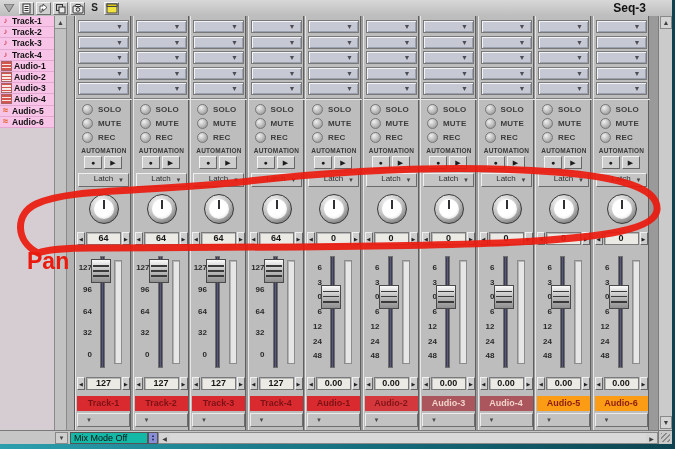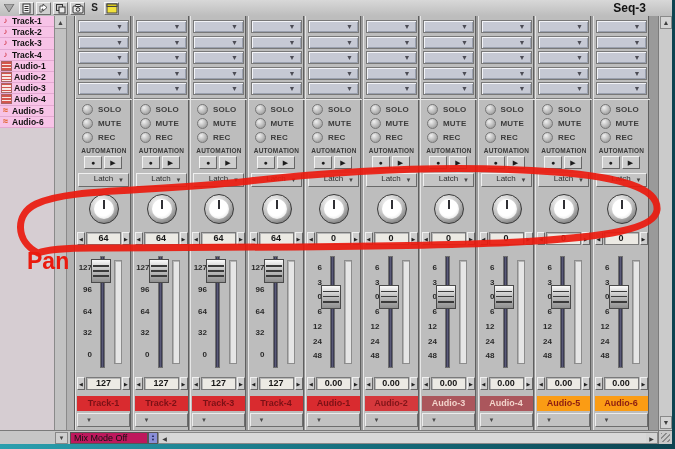--- a/index.html
+++ b/index.html
@@ -55,21 +55,21 @@
   .fader-handle::after{content:"";position:absolute;left:1px;right:1px;top:5px;height:12px;background:repeating-linear-gradient(180deg,#3a3a3a 0 1.5px,transparent 1.5px 5px);}
   .meter{position:absolute;left:38px;top:244px;width:8px;height:104px;background:#e6e6e6;border:1px solid #8c8c8c;box-shadow:inset 1px 1px 0 #b5b5b5;box-sizing:border-box;}
   .strip-label{position:absolute;left:1px;top:380px;width:53px;height:15px;text-align:center;font-size:9px;font-weight:bold;line-height:15px;}
   .out-row{position:absolute;left:1px;top:397px;width:53px;height:14px;background:#c2c2c2;border-top:1px solid #ededed;border-left:1px solid #ededed;border-right:1px solid #6d6d6d;border-bottom:1px solid #6d6d6d;box-sizing:border-box;}
   .out-row .dd-arrow{position:absolute;left:8px;top:3px;font-size:6px;color:#4a4a4a;}
   
   .vscroll{position:absolute;left:658px;top:16px;width:14px;height:414px;background:#cbcbcb;border-left:1px solid #7c7c7c;box-sizing:border-box;}
   .vs-btn{position:absolute;left:1px;width:12px;height:13px;background:#d4d4d4;border:1px solid #8a8a8a;box-sizing:border-box;font-size:7px;color:#3f3f3f;display:flex;align-items:center;justify-content:center;}
   .statusbar{position:absolute;left:0;top:430px;width:672px;height:14px;background:#c6c6c6;border-top:1px solid #7a7a7a;box-sizing:border-box;}
   .sb-ddbtn{position:absolute;left:55px;top:1px;width:13px;height:12px;background:#cfcfcf;border:1px solid #888;box-sizing:border-box;font-size:6px;color:#444;display:flex;align-items:center;justify-content:center;}
-  .mix-popup{position:absolute;left:70px;top:1px;width:78px;height:12px;background:#be185d;border:1px solid #555;box-sizing:border-box;font-size:9px;color:#111;line-height:10px;padding-left:3px;}
+  .mix-popup{position:absolute;left:70px;top:1px;width:78px;height:12px;background:#14b8a6;border:1px solid #555;box-sizing:border-box;font-size:9px;color:#111;line-height:10px;padding-left:3px;}
   .mix-stepper{position:absolute;left:148px;top:1px;width:10px;height:12px;background:#8a8fd8;border:1px solid #555;box-sizing:border-box;display:flex;flex-direction:column;align-items:center;justify-content:center;font-size:4px;color:#20245a;line-height:1;}
   .hscroll{position:absolute;left:158px;top:1px;width:500px;height:12px;background:#d9d9d9;border:1px solid #8a8a8a;box-sizing:border-box;}
   .hs-btn{position:absolute;top:0;width:11px;height:10px;font-size:6px;color:#3f3f3f;display:flex;align-items:center;justify-content:center;background:#d4d4d4;}
   .grip{position:absolute;left:658px;top:430px;width:14px;height:14px;background:#c9c9c9;border-left:1px solid #7a7a7a;border-top:1px solid #7a7a7a;box-sizing:border-box;}
   .grip::after{content:"";position:absolute;left:2px;top:2px;width:9px;height:9px;background:repeating-linear-gradient(135deg,#8a8a8a 0 1px,transparent 1px 3.5px);}
   
   .annotation-layer{position:absolute;left:0;top:0;width:675px;height:449px;pointer-events:none;z-index:60;}
   .pan-text{position:absolute;left:27px;top:248px;font-size:23px;font-weight:bold;z-index:61;pointer-events:none;}
 </style>
 </head>

